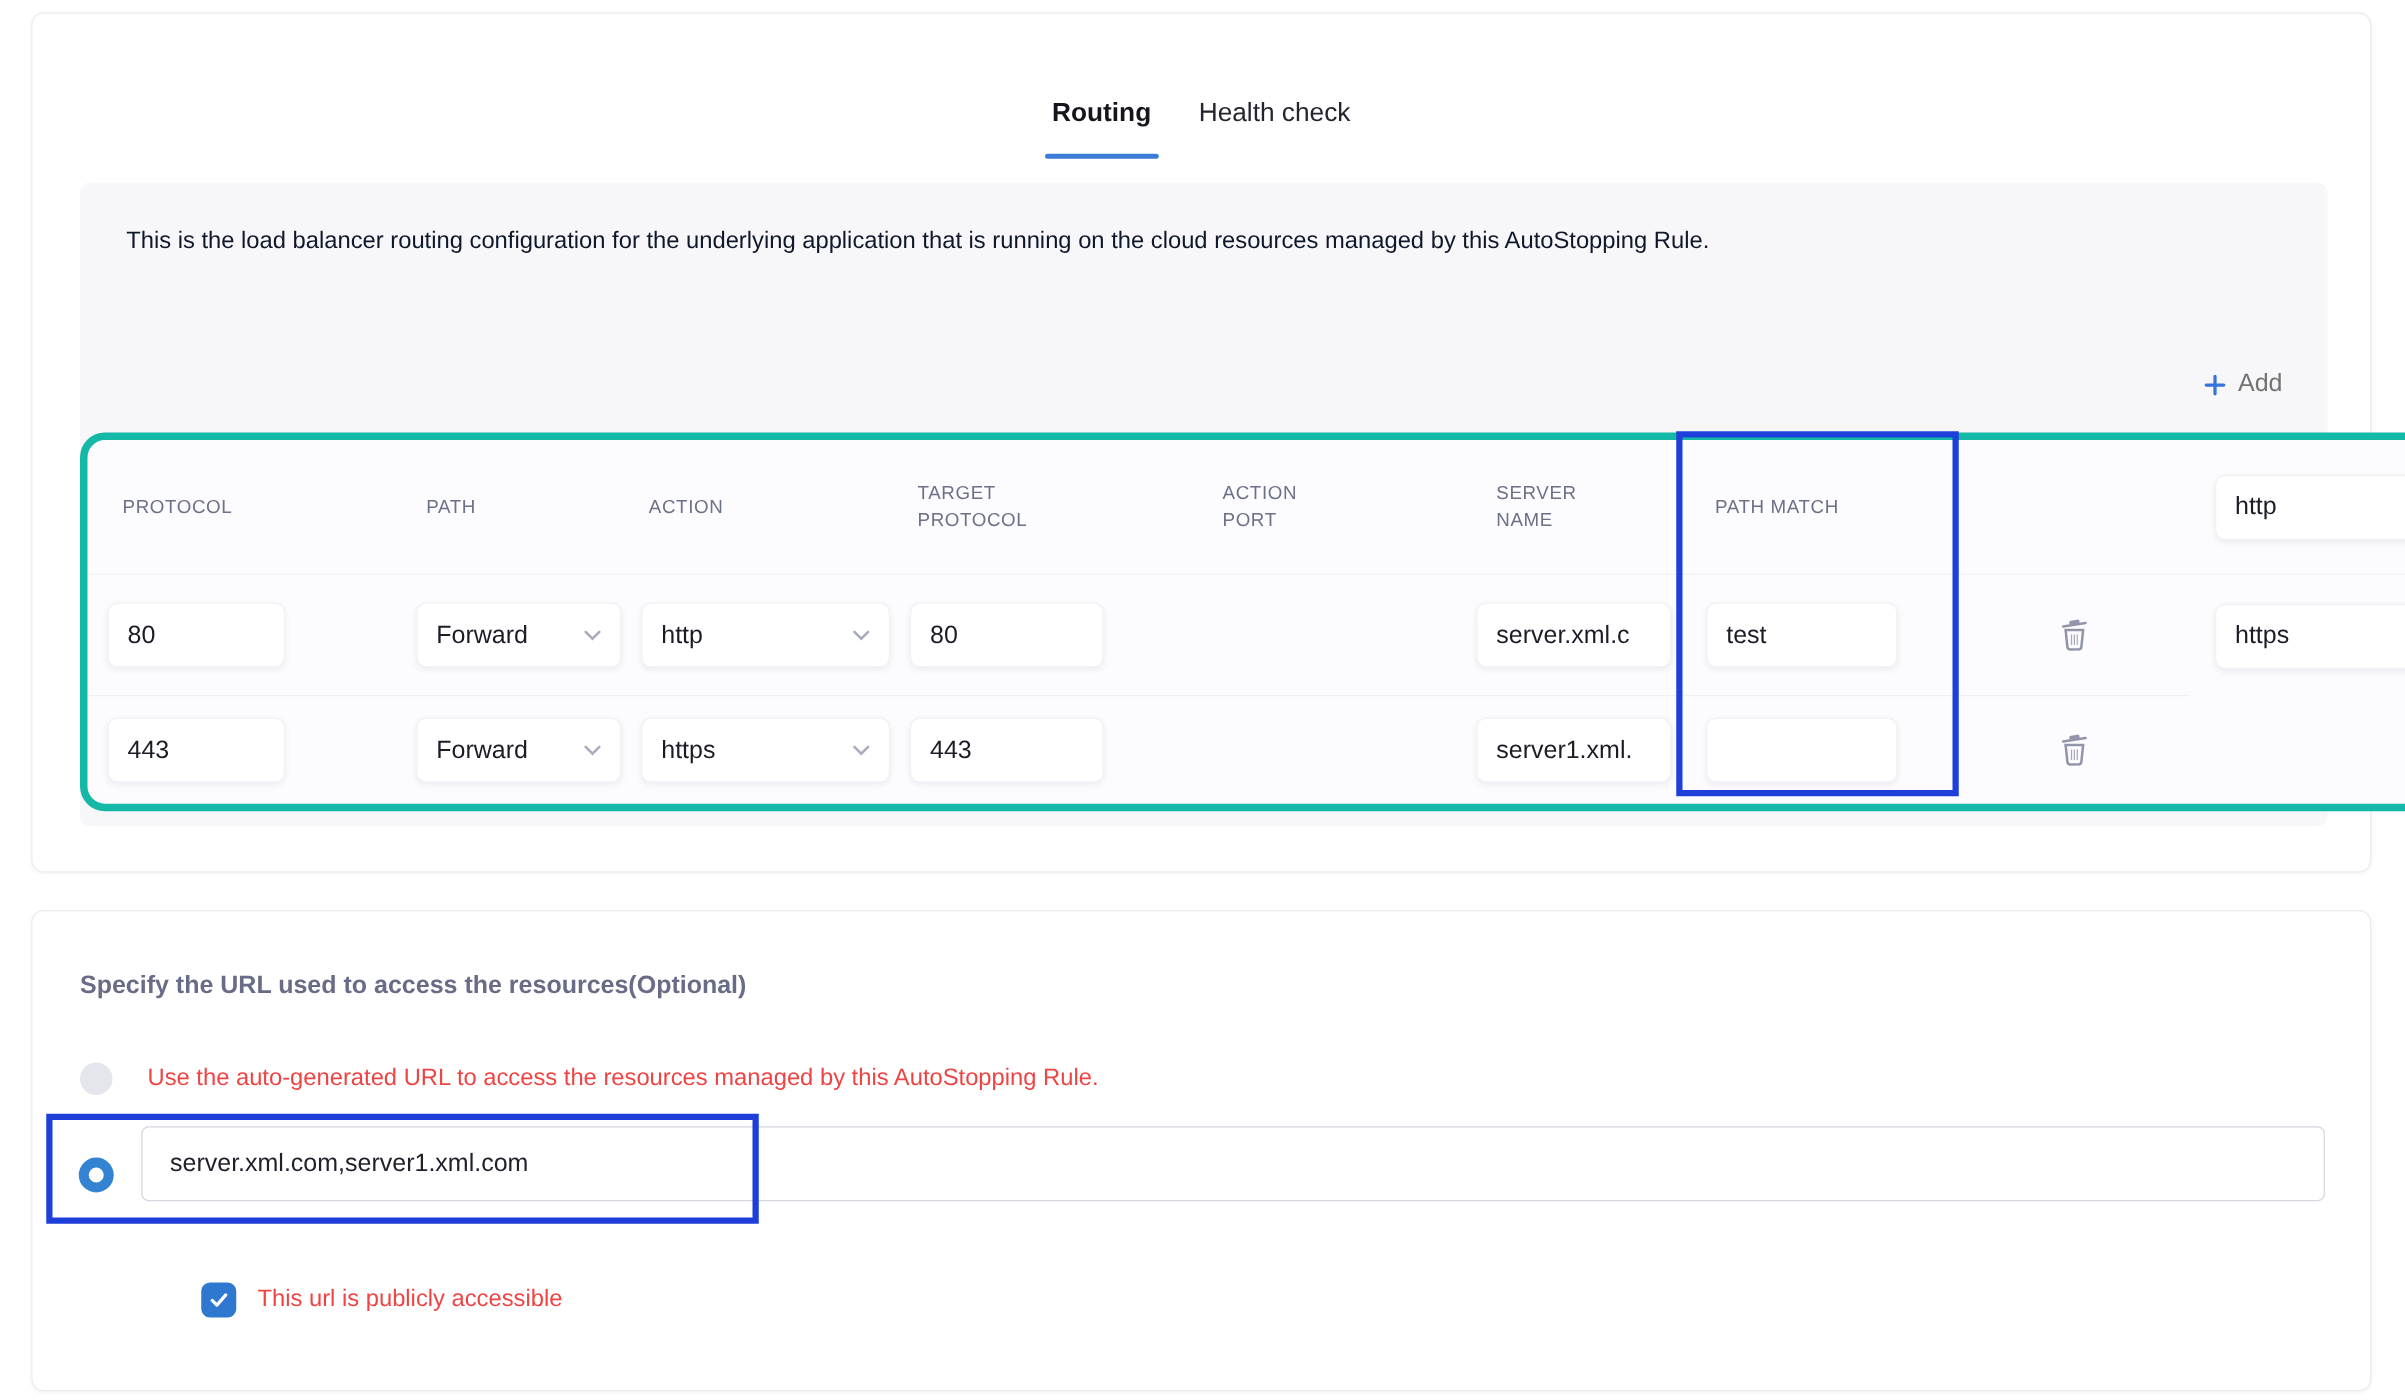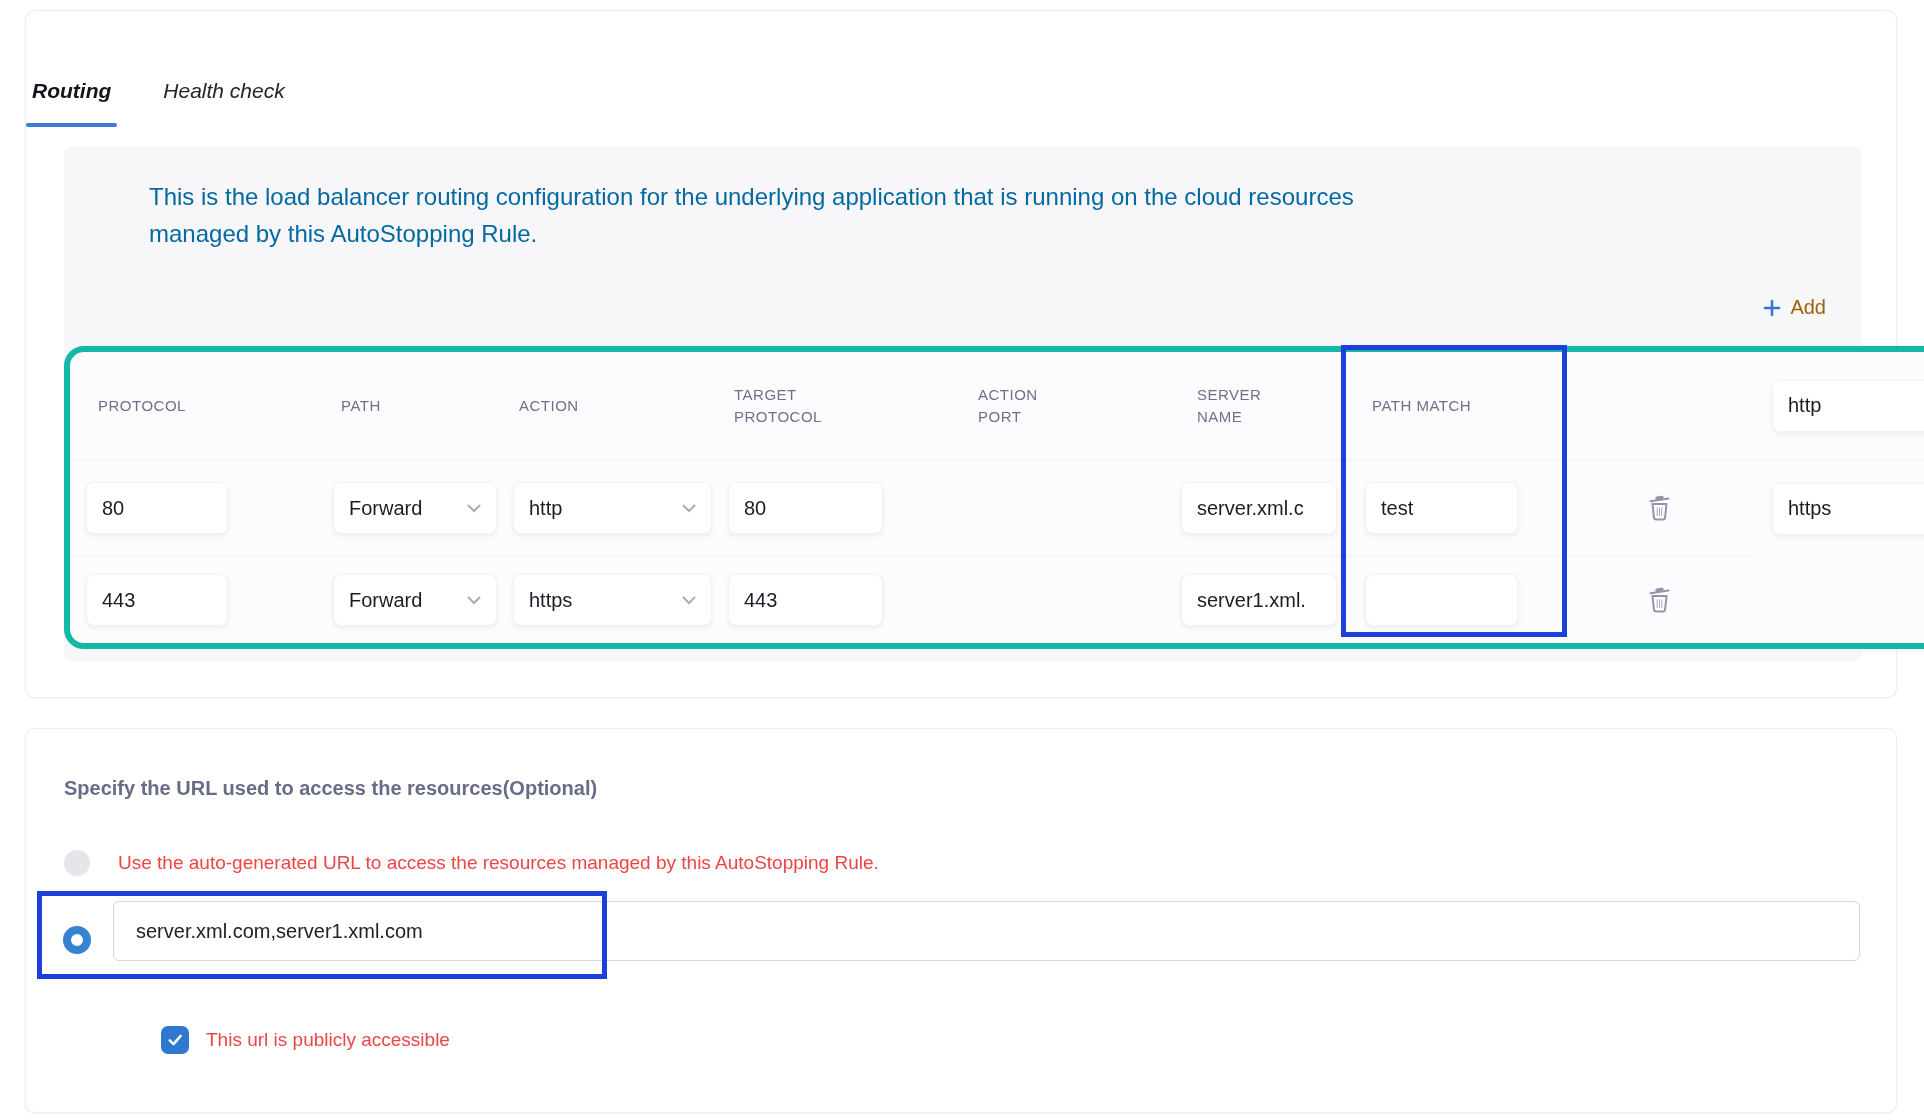--- a/index.html
+++ b/index.html
@@ -6,33 +6,33 @@
   html,body { width:1924px; height:1120px; background:#ffffff;
     font-family:"Liberation Sans", sans-serif; color:#1b1c26; }
   body { position:relative; overflow:hidden; }
 
   .card { position:absolute; background:#fff; border:1px solid #ebebf1;
     border-radius:10px; box-shadow:0 1px 3px rgba(40,41,61,.05); }
   #card-routing { left:25px; top:10px; width:1872px; height:688px; }
   #card-url     { left:25px; top:728px; width:1872px; height:385px; }
 
   
-  .tabs { display:flex; justify-content:flex-start; gap:40px; padding-top:68px;font-style:italic; }
+  .tabs { display:flex; justify-content:center; gap:26px; padding-top:68px; }
   .tab { font-size:21px; color:#24252e; position:relative; padding:0 6px 24px 6px; cursor:pointer; font-weight:500; }
   .tab.active { font-weight:bold; color:#15161d; }
   .tab.active::after { content:""; position:absolute; left:0; right:0; bottom:0;
     height:4px; border-radius:2px; background:#3d7cd6; }
 
   
   .panel { position:absolute; left:38px; top:135px; width:1798px; height:515px;
     background:#f7f7fa; border-radius:8px; }
   .panel-desc { position:absolute; left:37px; top:32px; max-width:1300px;
-    font-size:24px; line-height:1.55; color:#0369a1;margin-left:48px; }
+    font-size:19px; line-height:1.55; color:#0f172a; }
   .add-btn { position:absolute; right:36px; top:150px; display:flex; align-items:center;
-    gap:9px; color:#a16207; font-size:20px; font-weight:500; cursor:pointer; }
+    gap:9px; color:#737373; font-size:20px; font-weight:500; cursor:pointer; }
 
   
   .rtable { position:absolute; left:0; top:200px; width:1898px; height:303px;
     background:#fcfcfe; border:6px solid #14b8a6; border-radius:20px;
     display:grid; grid-template-columns:247px 180px 215px 250px 195px 197px 213px 185px 1fr;
     grid-template-rows:108px 97px 1fr; overflow:hidden; }
   .hcell { display:flex; align-items:center; font-size:15px; letter-spacing:.5px;
     color:#6d7089; line-height:1.45; border-bottom:1px solid #f0f0f5; }
   .hcell .narrow { max-width:100px; }
   .h1{padding-left:28px} .h2{padding-left:24px} .h3{padding-left:22px} .h4{padding-left:22px}

